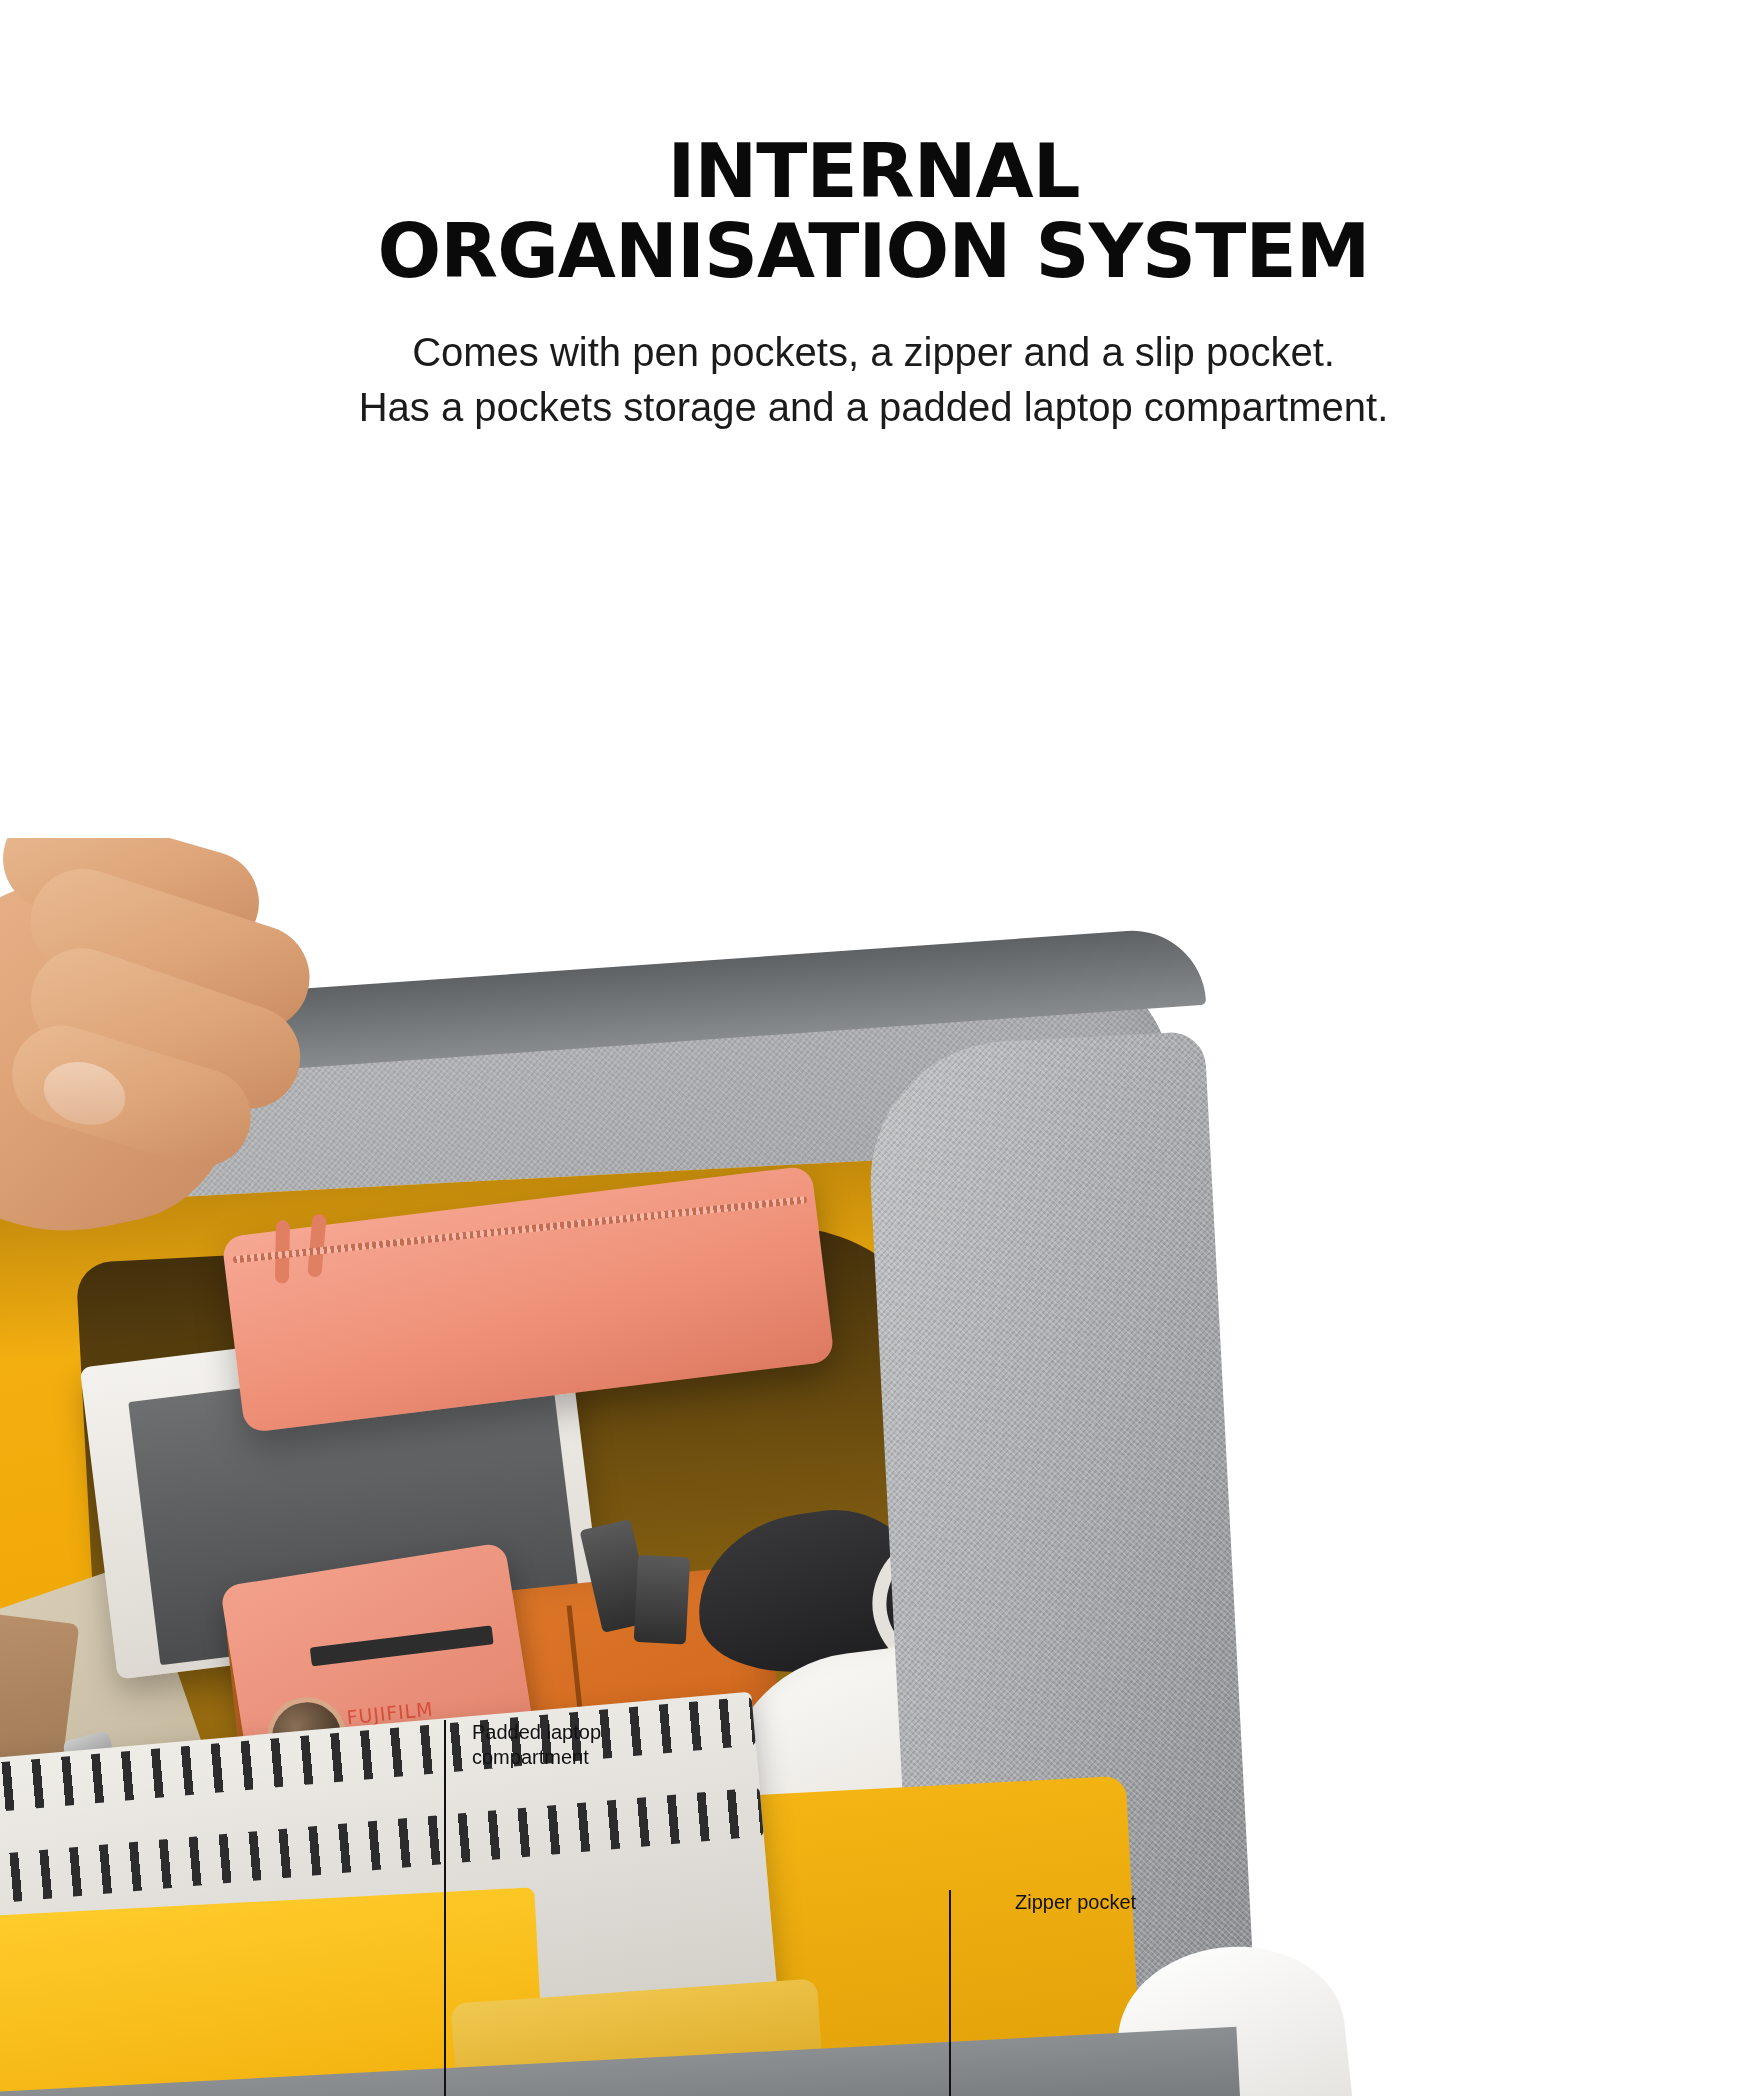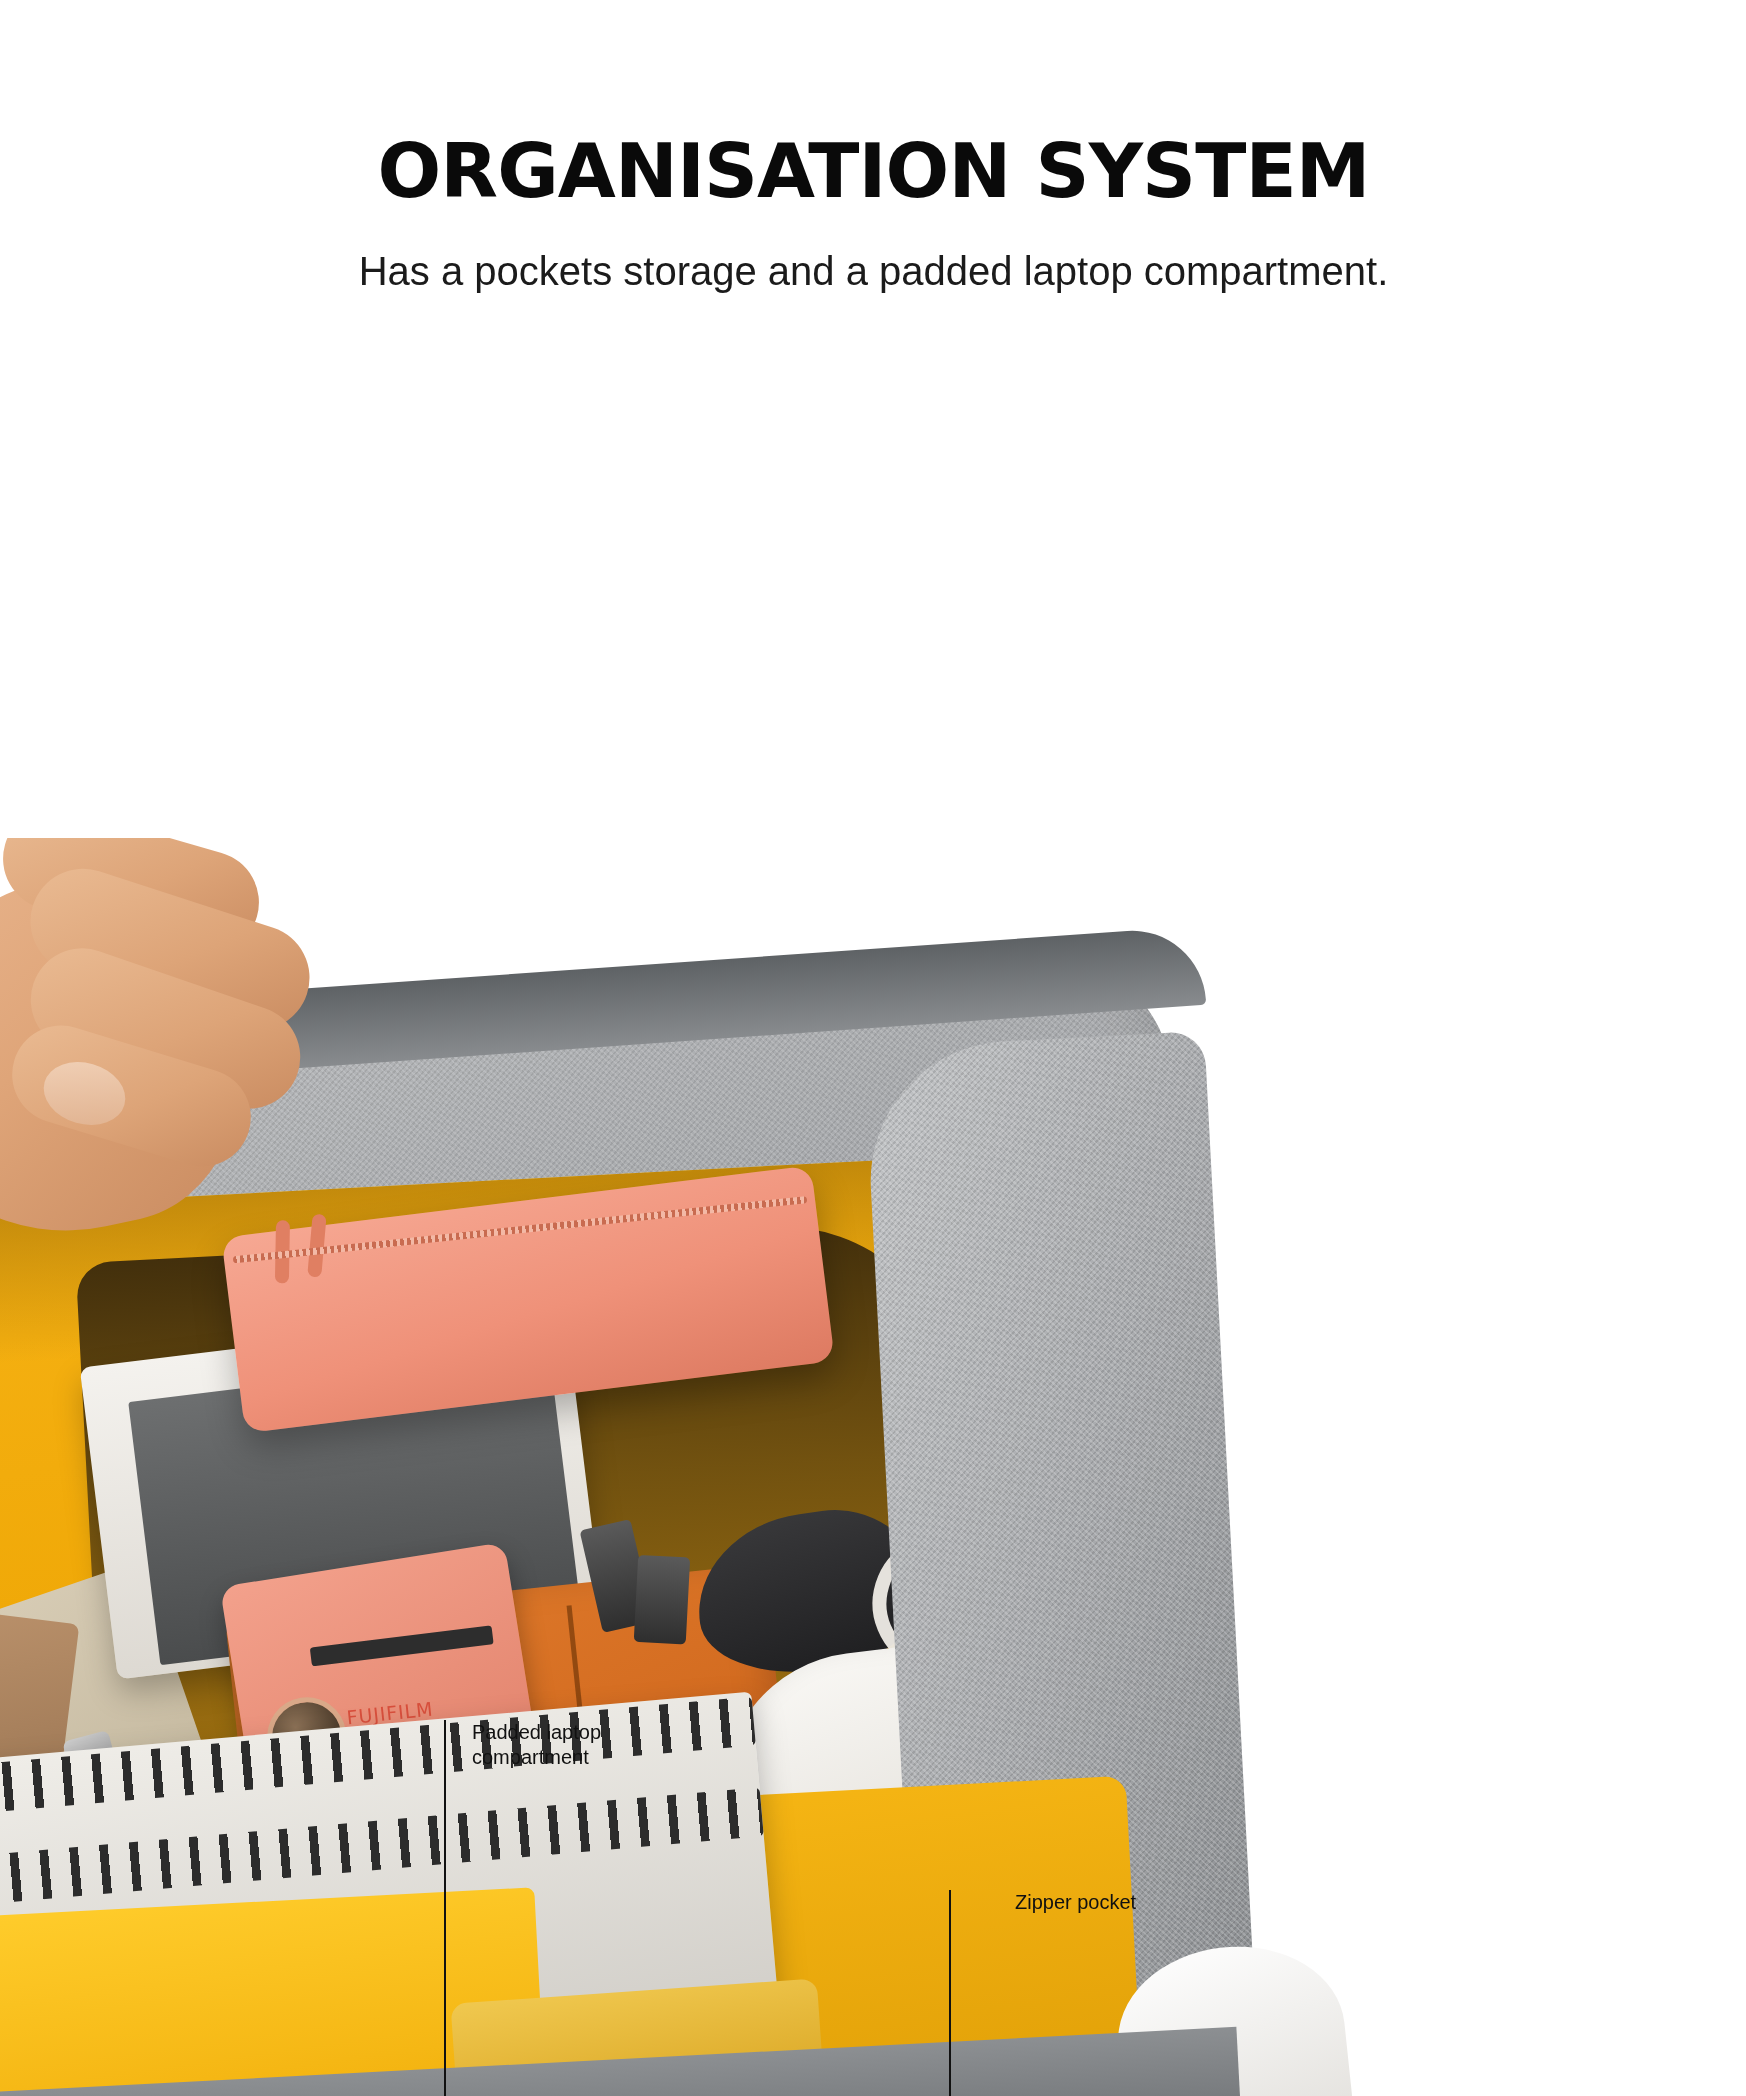--- a/index.html
+++ b/index.html
@@ -425,23 +425,25 @@
     color: #111111;
     white-space: pre-line;
     font-family: "Liberation Sans", sans-serif;
   }
 </style>
 </head>
 <body>
 
 <div class="header">
   <h1 class="title">
+    <span class="line">INTERNAL</span>
     <span class="line">ORGANISATION SYSTEM</span>
   </h1>
   <p class="subtitle">
+    <span class="line">Comes with pen pockets, a zipper and a slip pocket.</span>
     <span class="line">Has a pockets storage and a padded laptop compartment.</span>
   </p>
 </div>
 
 <div class="photo">
   <div class="bg-white"></div>
 
   <div class="shell"></div>
   <div class="flap-edge"></div>
 

